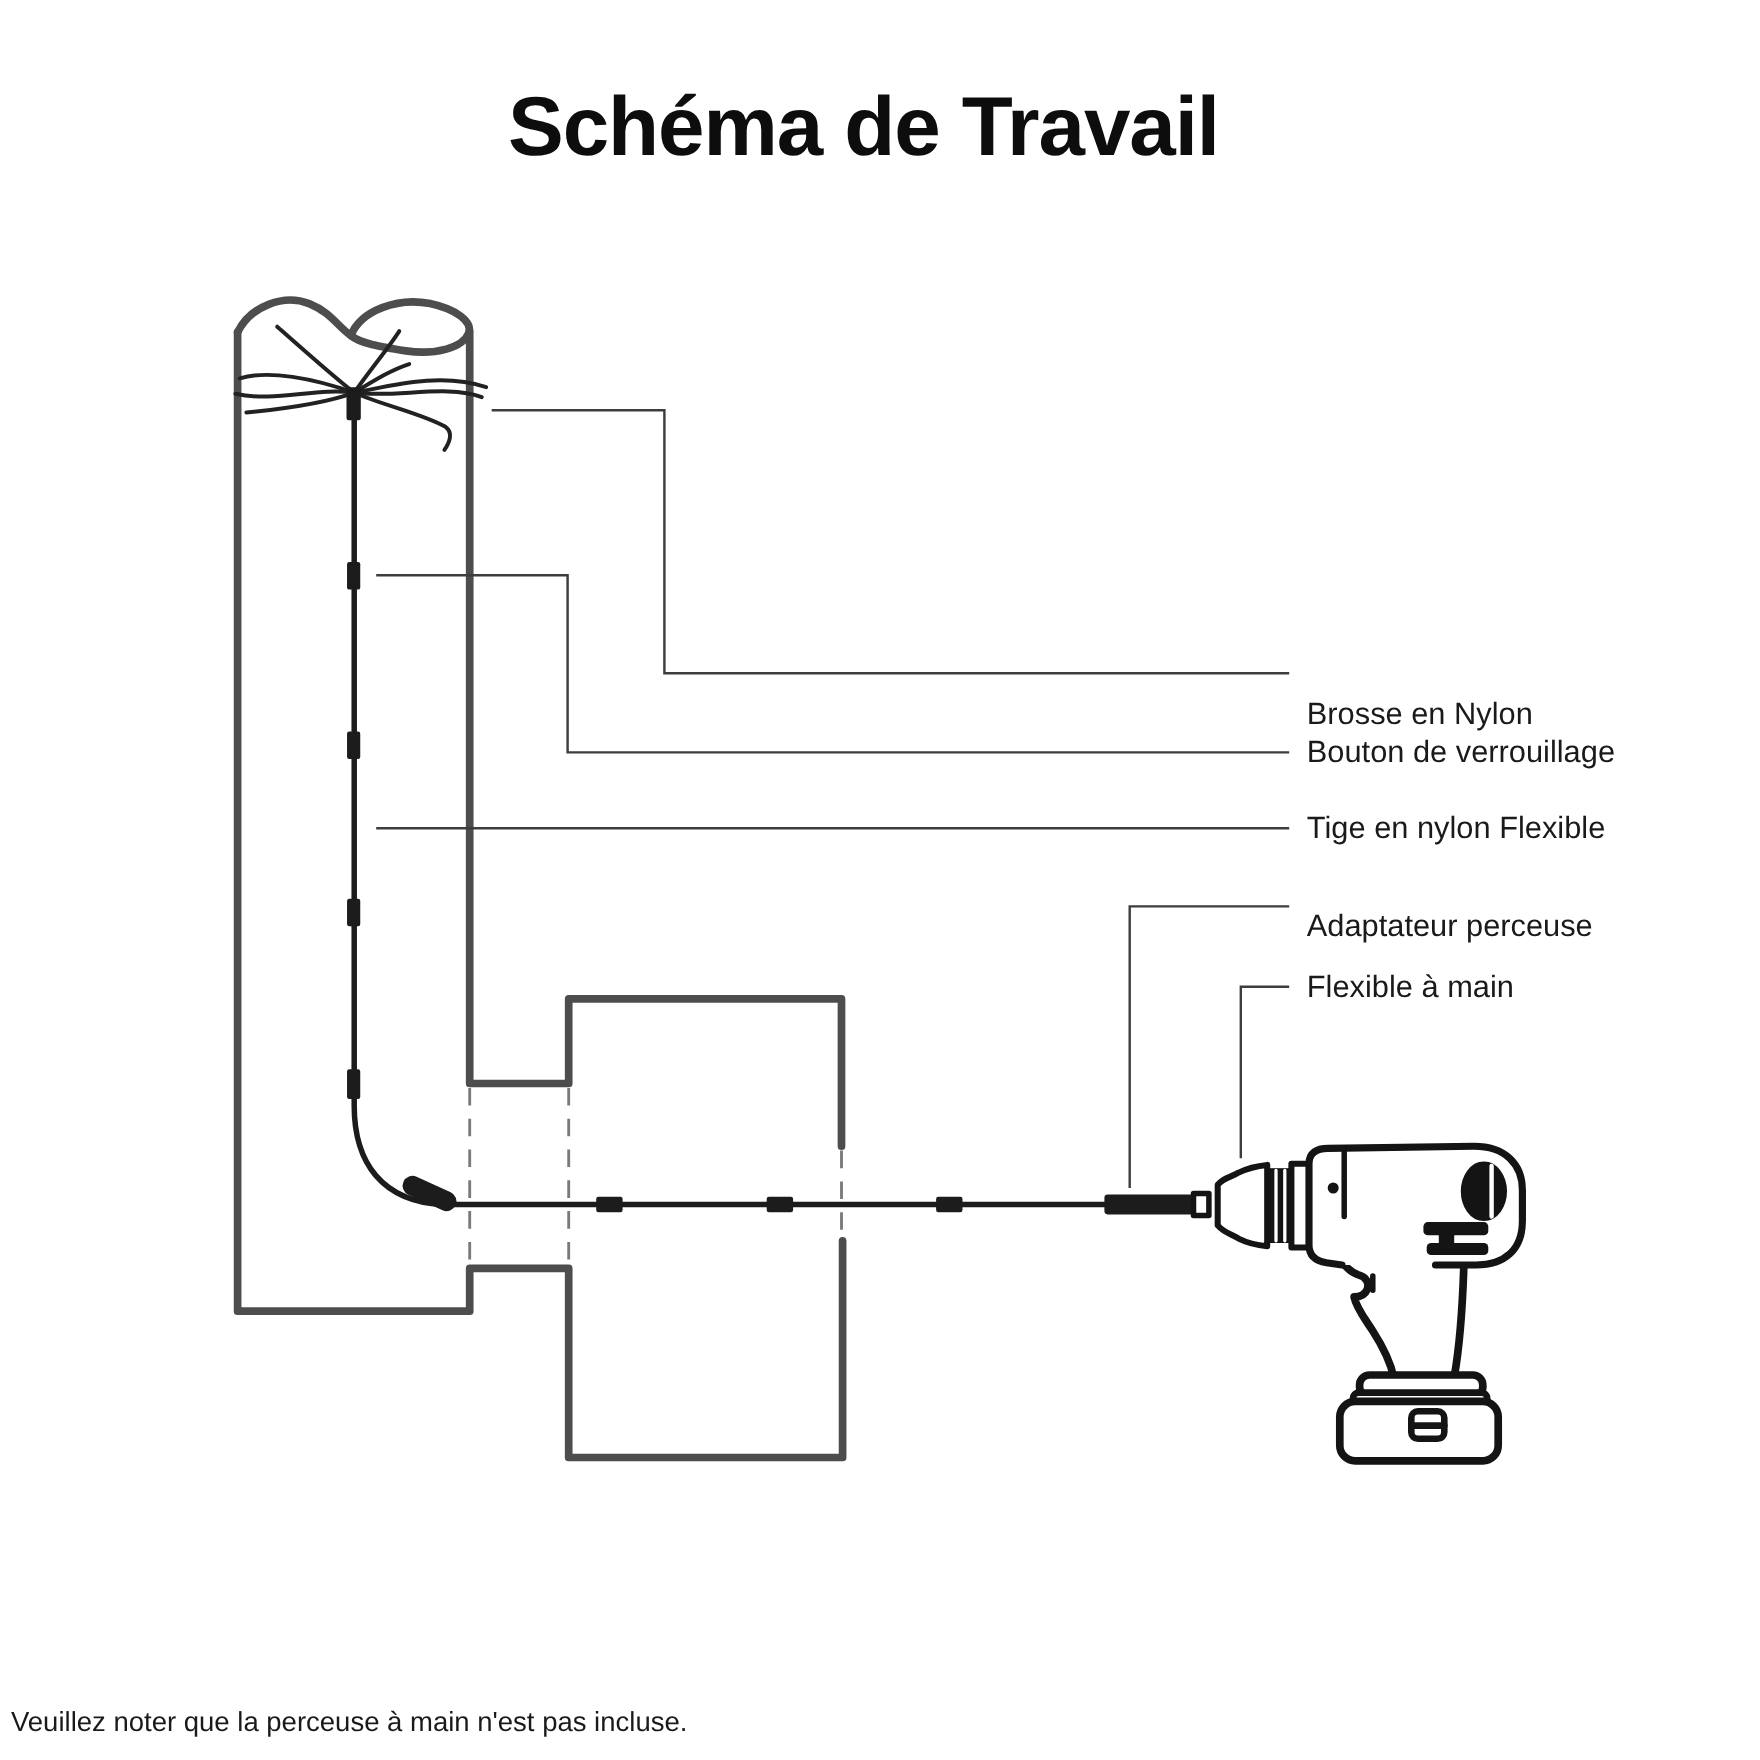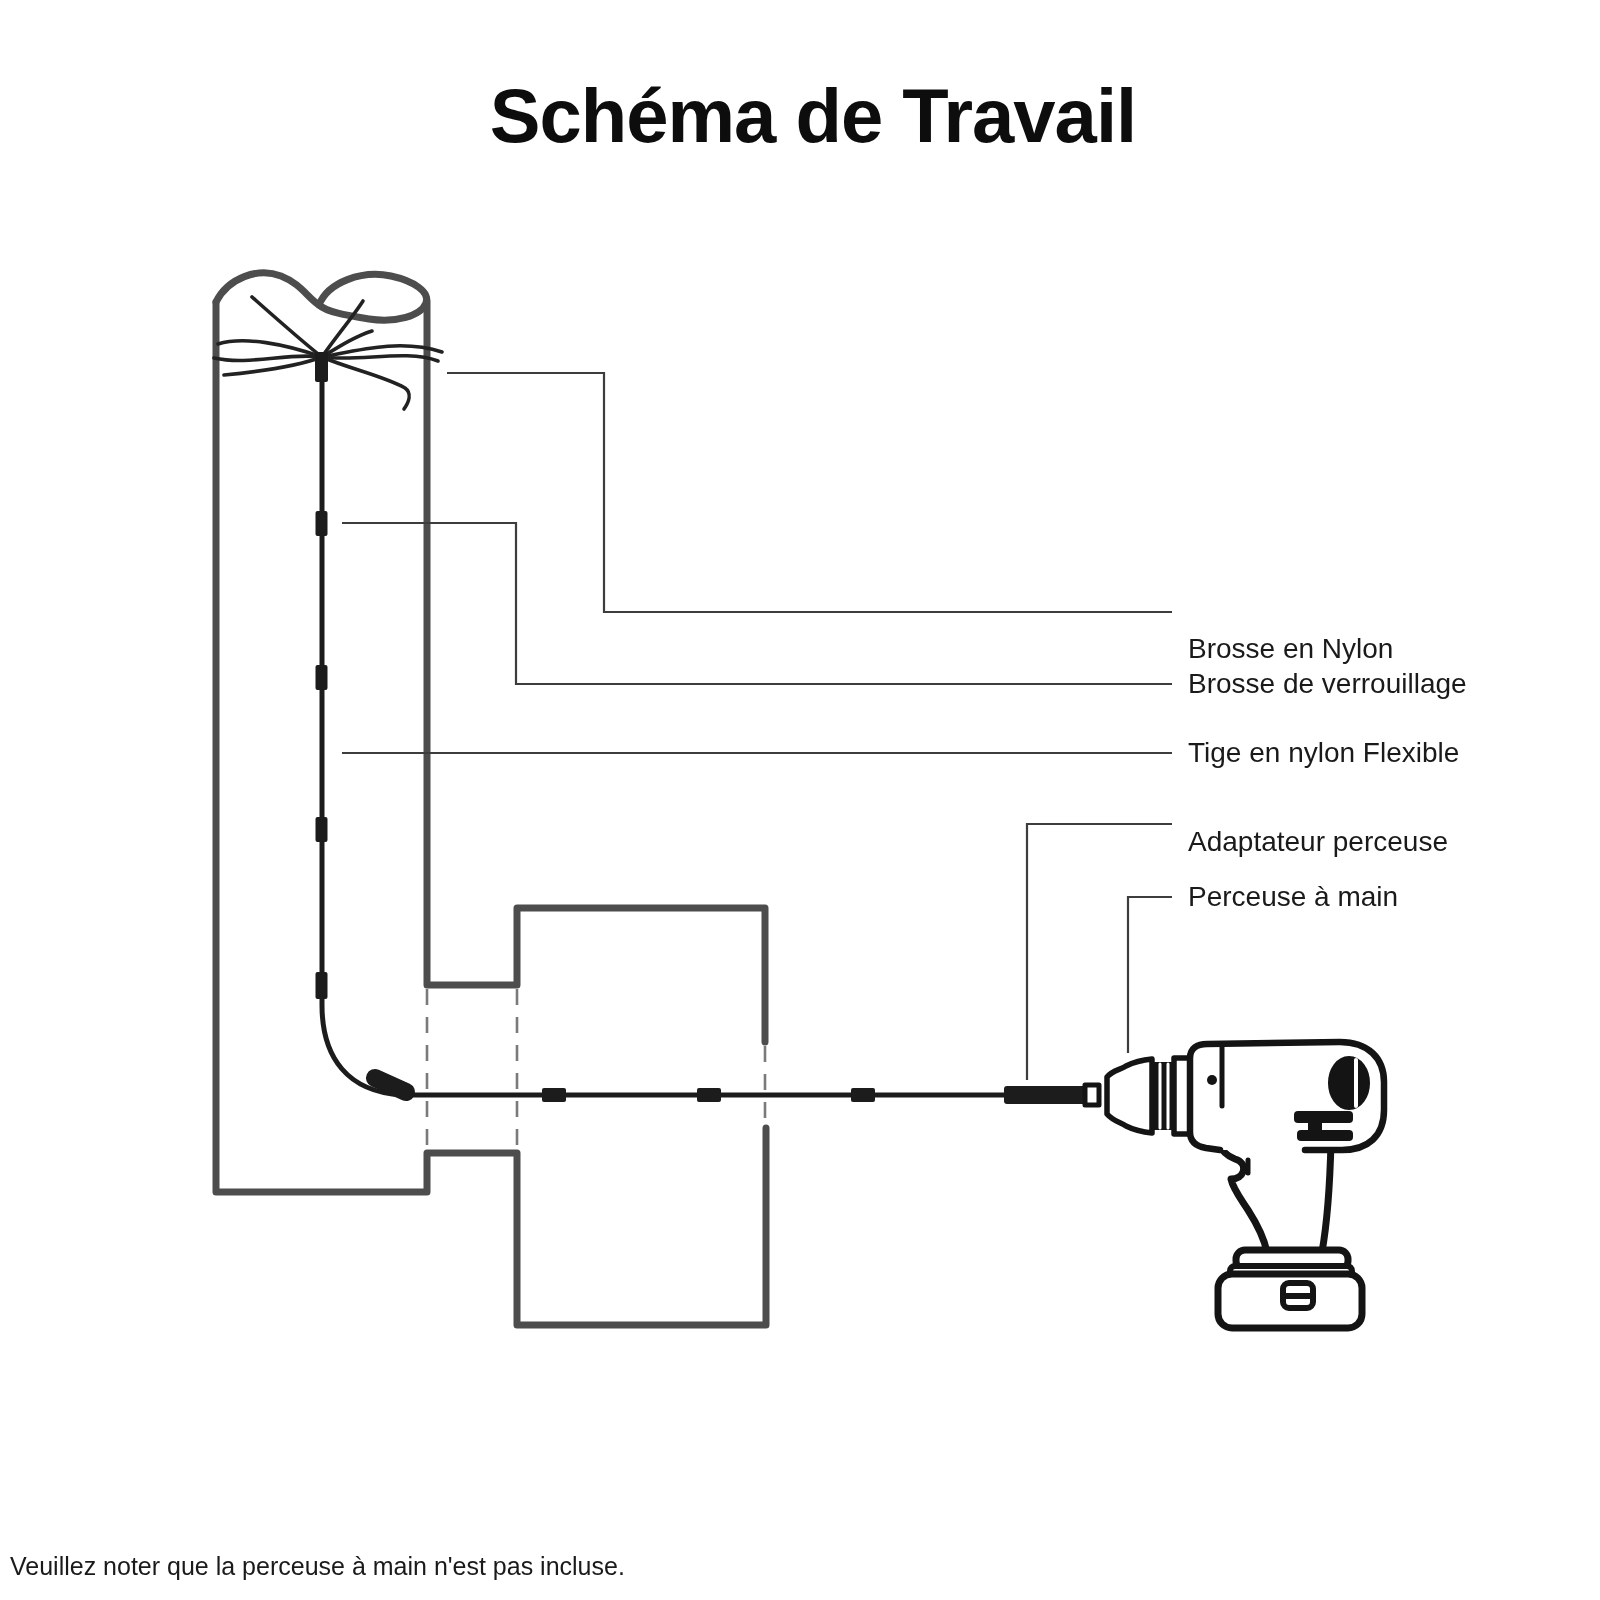--- a/index.html
+++ b/index.html
@@ -3,21 +3,21 @@
 <meta charset="utf-8">
 <style>
   html,body{margin:0;padding:0;background:#ffffff;}
   .canvas{
     position:relative;width:1600px;height:1600px;background:#ffffff;
     font-family:"Liberation Sans","DejaVu Sans",sans-serif;color:#111;
     overflow:hidden;
   }
   .title{
     position:absolute;top:72px;left:0;width:1570px;text-align:center;
-    font-size:76px;font-weight:bold;letter-spacing:-1px;color:#0d0d0d;padding-left:28px;
+    font-size:76px;font-weight:bold;letter-spacing:-1px;color:#0d0d0d;
   }
   .diagram-svg{position:absolute;top:0;left:0;}
   .part-label{
     position:absolute;left:1188px;font-size:28px;line-height:34px;color:#1a1a1a;
     white-space:nowrap;
   }
   .label-0{top:595px;margin-top:37px;}
   .label-1{top:667px;}
   .label-2{top:736px;}
   .label-3{top:807px;margin-top:18px;}
@@ -116,20 +116,20 @@
 
       <rect x="1236" y="1250" width="112" height="20" rx="9" stroke-width="7"></rect>
       <rect x="1230" y="1266" width="122" height="12" rx="5" stroke-width="6"></rect>
       <rect x="1218" y="1274" width="144" height="54" rx="14" stroke-width="7"></rect>
       <rect x="1283" y="1283" width="30" height="25" rx="6" stroke-width="6"></rect>
       <line x1="1283" y1="1296" x2="1313" y2="1296" stroke-width="6"></line>
     </g>
   </svg>
 
   <div class="part-label label-0">Brosse en Nylon</div>
-  <div class="part-label label-1">Brosse de verrouillage</div>
+  <div class="part-label label-1">Bouton de verrouillage</div>
   <div class="part-label label-2">Tige en nylon Flexible</div>
   <div class="part-label label-3">Adaptateur perceuse</div>
-  <div class="part-label label-4">Perceuse à main</div>
+  <div class="part-label label-4">Flexible à main</div>
 
   <div class="footnote">Veuillez noter que la perceuse à main n'est pas incluse.</div>
 
 </div>
 
 </body></html>

